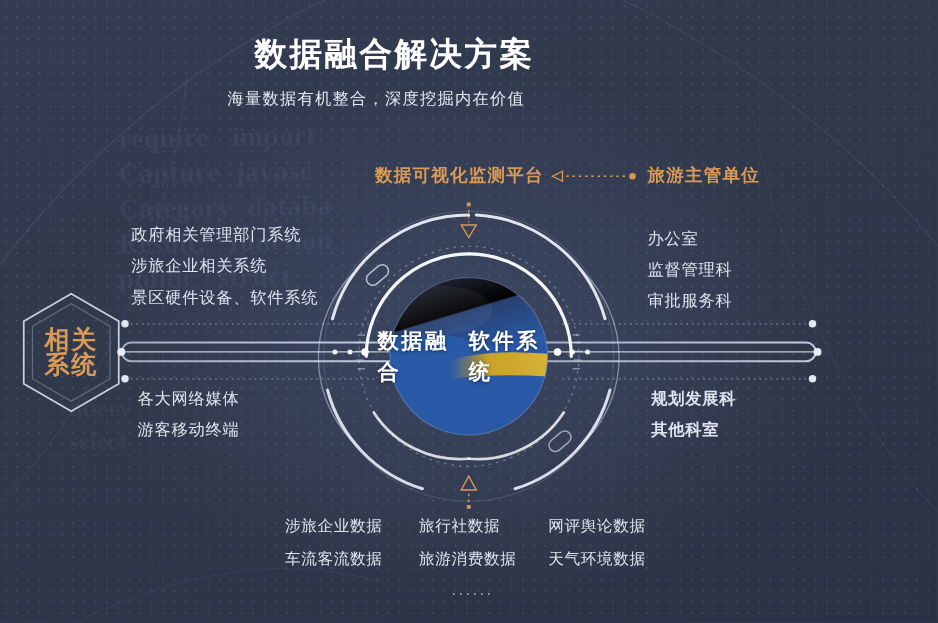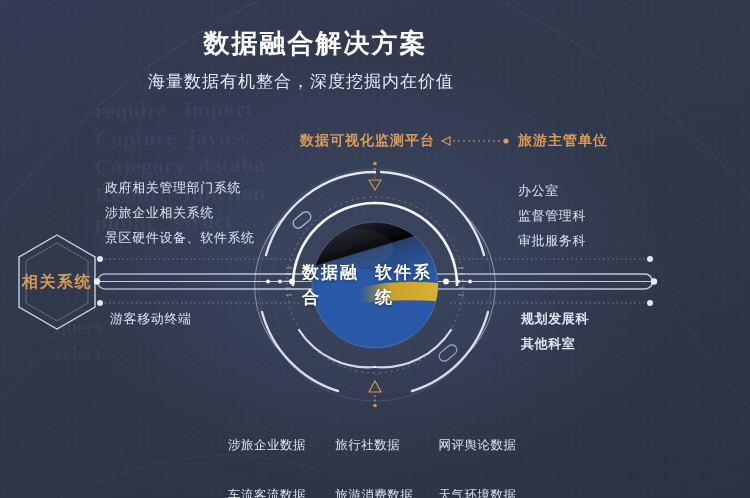--- a/index.html
+++ b/index.html
@@ -43,21 +43,21 @@
   }
   svg.layer { position:absolute; left:0; top:0; width:750px; height:498px; overflow:visible; }
 
   
   #title {
     position:absolute; top:26px; left:0; width:631px; text-align:center;
     font-size:26px; font-weight:bold; color:#ffffff; letter-spacing:2px;
   }
   #subtitle {
     position:absolute; top:70px; left:0; width:602px; text-align:center;
-    font-size:17px; color:#e6e9f2; letter-spacing:1px;
+    font-size:13px; color:#e6e9f2; letter-spacing:1px;
   }
 
   
   .toplabel {
     position:absolute; top:132px;
     font-size:14px; font-weight:bold; color:#d99a55; letter-spacing:1px;
     white-space:nowrap;
     text-align:center;
   }
   #toplabel-platform { left:300px; }
@@ -73,44 +73,44 @@
   #col-left-top { left:105px; top:175px; }
   #col-left-bot { left:110px; top:306px; }
   #col-right-top { left:518px; top:178px; }
   #col-right-bot { left:521px; top:306px;font-weight:bold; }
 
   
   .hexwrap { position:absolute; width:86px; height:100px; }
   #hex-left { left:14px; top:232px; }
   #hex-right { left:660px; top:232px; }
   .hextext {
-    position:absolute; inset:0; display:flex; flex-direction:row;
+    position:absolute; inset:0; display:flex; flex-direction:column;
     align-items:center; justify-content:center;
-    font-size:16px; font-weight:bold; color:#d99a55; line-height:20px;
+    font-size:20px; font-weight:bold; color:#d99a55; line-height:20px;
     letter-spacing:1.5px;
     text-align:right;
   }
 
   
   #center { position:absolute; left:302px; top:222px; width:146px; height:126px; }
   #center-text {
     position:absolute; inset:0; display:flex; flex-direction:row;
     align-items:center; justify-content:center;
     font-size:17px; font-weight:bold; color:#ffffff; line-height:25px;
     letter-spacing:2px; text-shadow:0 1px 3px rgba(0,0,0,0.45);
   }
 
   
   #bottom {
     position:absolute; left:228px; top:408px; width:300px;
   }
   #bottom .brow { display:flex; }
   #bottom .cell {
     font-size:12.5px; color:#dfe4f0; line-height:26px; letter-spacing:0.5px;
-    white-space:nowrap; text-align:left;margin-top:24px;
+    white-space:nowrap; text-align:left;
   }
   #bottom .cell.c0 { width:108px; }
   #bottom .cell.c1 { width:104px; }
   #bottom .cell.c2 { width:90px; }
   #ellipsis {
     text-align:center; width:300px; color:#aab2c8; font-size:13px;
     letter-spacing:2px; margin-top:4px;
   }
 </style>
 </head>
@@ -277,20 +277,21 @@
     </div>
   </div>
 
 
   <div class="col" id="col-left-top">
     <div class="row">政府相关管理部门系统</div>
     <div class="row">涉旅企业相关系统</div>
     <div class="row">景区硬件设备、软件系统</div>
   </div>
   <div class="col" id="col-left-bot">
+    <div class="row">各大网络媒体</div>
     <div class="row">游客移动终端</div>
   </div>
 
   <div class="col" id="col-right-top">
     <div class="row">办公室</div>
     <div class="row">监督管理科</div>
     <div class="row">审批服务科</div>
   </div>
   <div class="col" id="col-right-bot">
     <div class="row">规划发展科</div>

